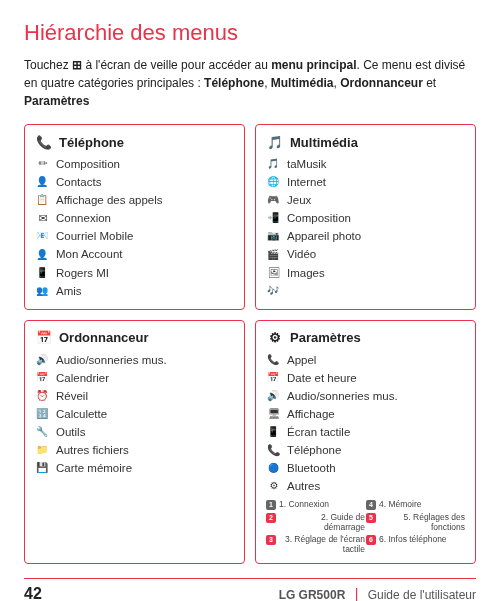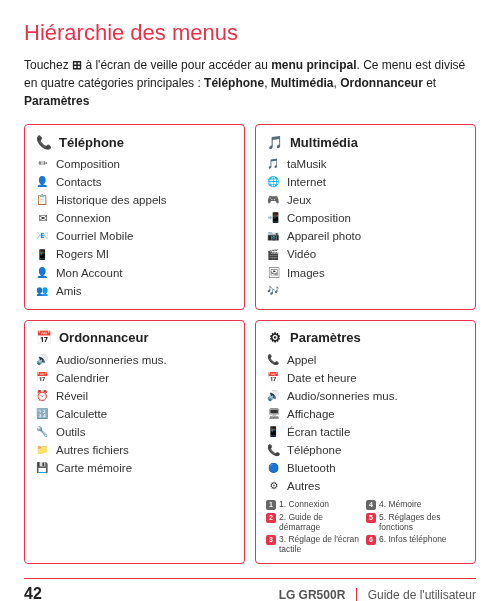--- a/index.html
+++ b/index.html
@@ -106,20 +106,21 @@
       grid-template-columns: 1fr 1fr;
       gap: 1px;
       margin-top: 4px;
       font-size: 8.5px;
       color: #444;
     }
     .footnote-item {
       display: flex;
       align-items: flex-start;
       margin-bottom: 1px;
+      text-align: right;
     }
     .footnote-num {
       width: 10px;
       height: 10px;
       border-radius: 2px;
       display: inline-flex;
       align-items: center;
       justify-content: center;
       font-size: 7px;
       font-weight: bold;
@@ -191,37 +192,37 @@
       <li>
           <span class="item-icon ic-compose"></span>
           <span>Composition</span>
         </li>
       <li>
           <span class="item-icon ic-contacts"></span>
           <span>Contacts</span>
         </li>
       <li>
           <span class="item-icon ic-history"></span>
-          <span>Historique des appels</span>
+          <span>Affichage des appels</span>
         </li>
       <li>
           <span class="item-icon ic-msg"></span>
           <span>Connexion</span>
         </li>
       <li>
           <span class="item-icon ic-email"></span>
           <span>Courriel Mobile</span>
         </li>
       <li>
+          <span class="item-icon ic-account"></span>
+          <span>Mon Account</span>
+        </li>
+      <li>
           <span class="item-icon ic-rogers"></span>
           <span>Rogers MI</span>
-        </li>
-      <li>
-          <span class="item-icon ic-account"></span>
-          <span>Mon Account</span>
         </li>
       <li>
           <span class="item-icon ic-amis"></span>
           <span>Amis</span>
         </li>
     </ul>
   </div>
 
   <div class="box">
     <div class="box-header">

